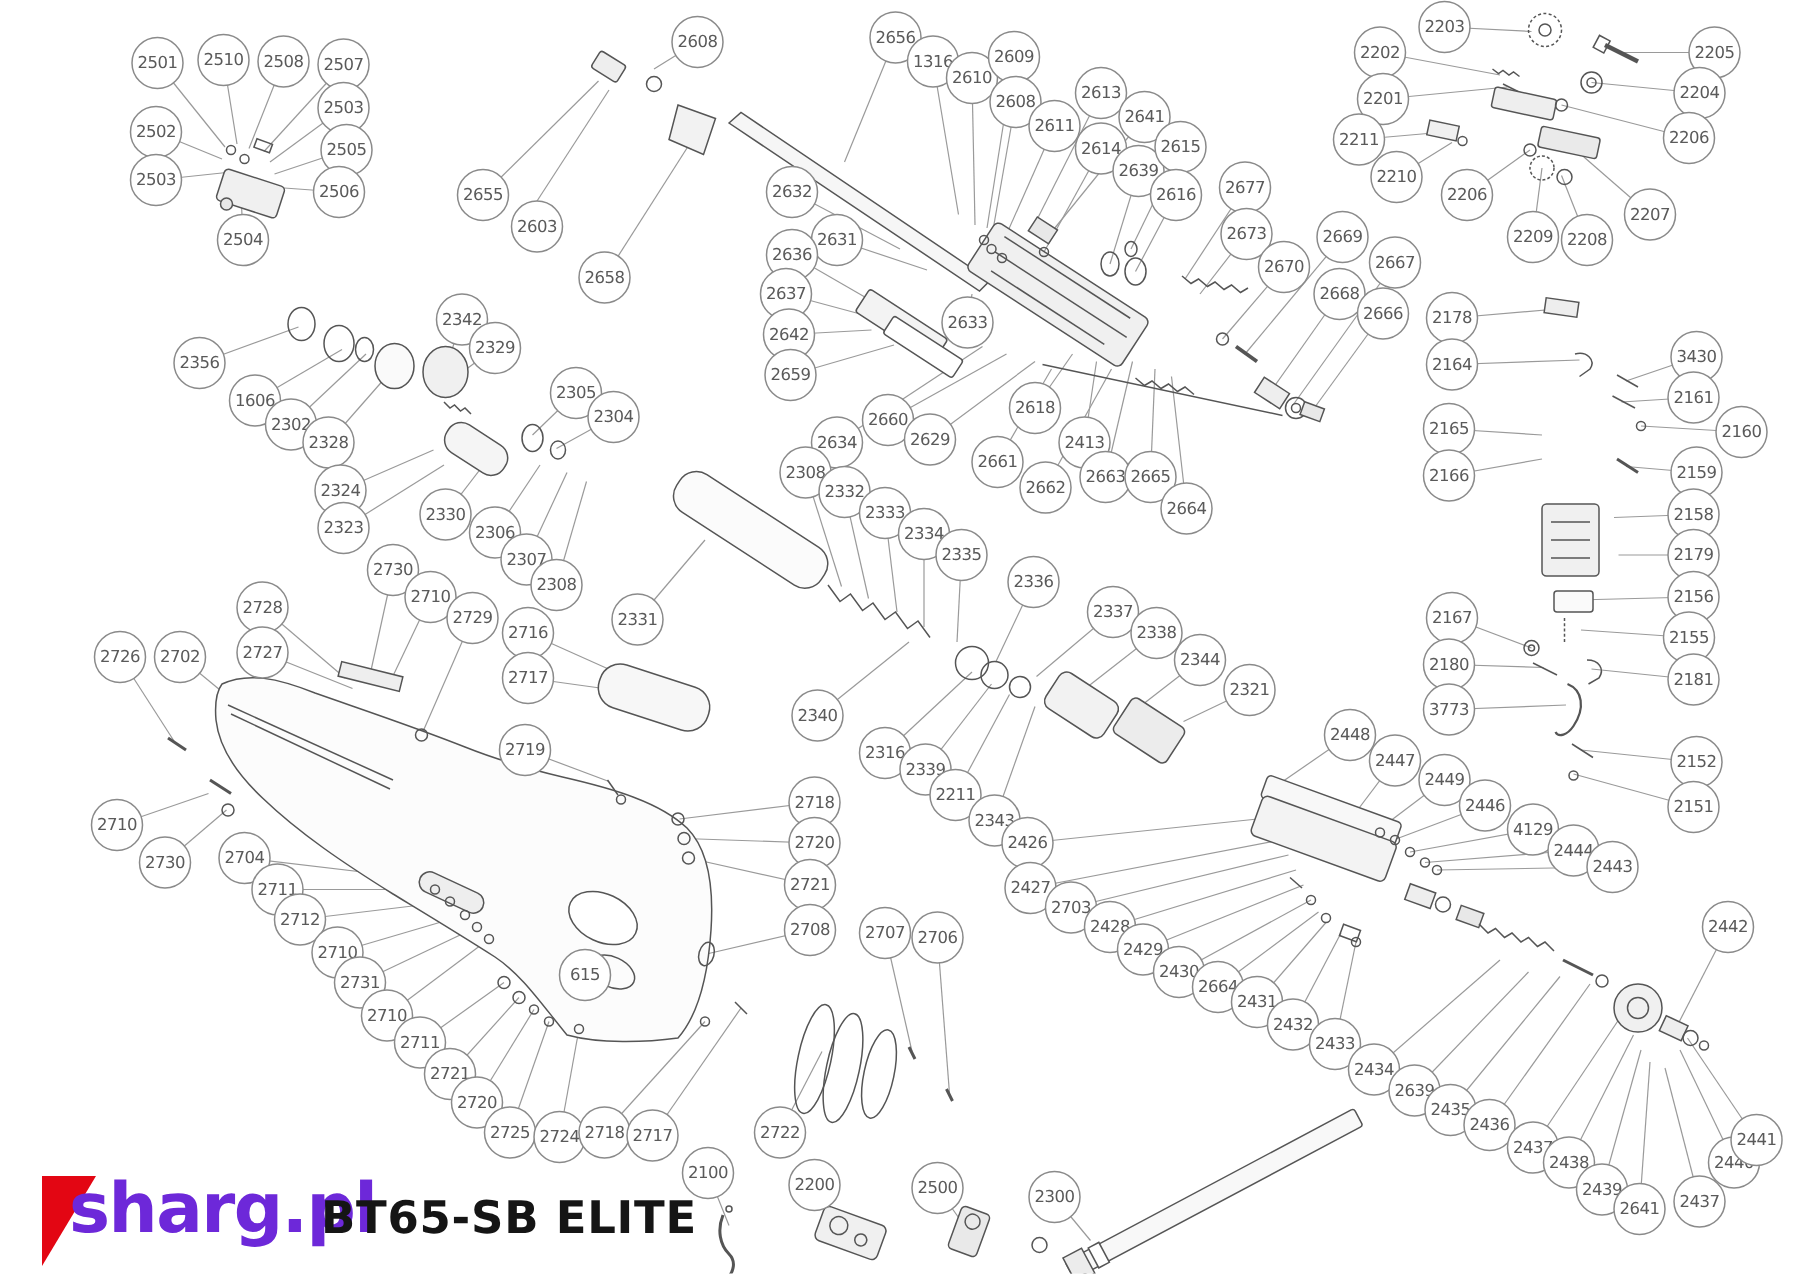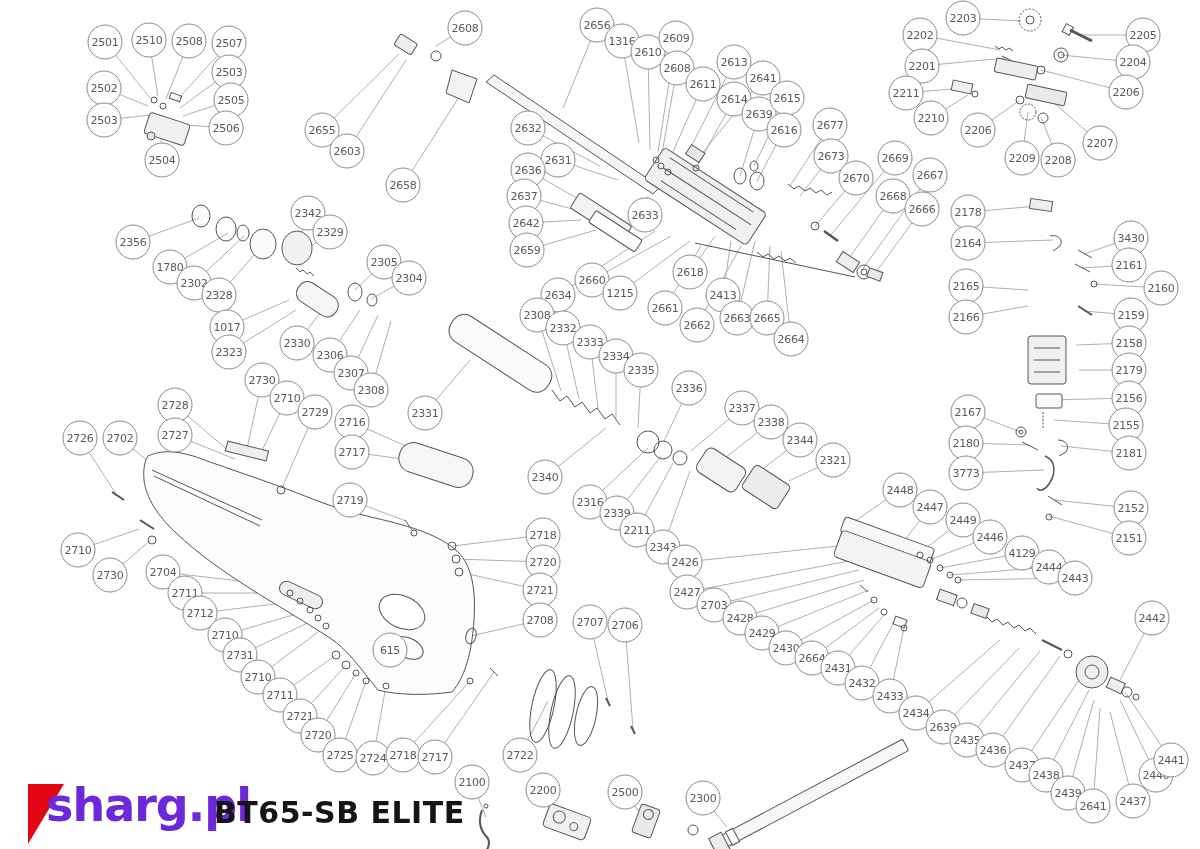--- a/index.html
+++ b/index.html
@@ -418,21 +418,21 @@
     <div class="callout" style="left: 189px; top: 41px;">2508</div>
     <div class="callout" style="left: 229px; top: 43px;">2507</div>
     <div class="callout" style="left: 229px; top: 72px;">2503</div>
     <div class="callout" style="left: 231px; top: 100px;">2505</div>
     <div class="callout" style="left: 226px; top: 128px;">2506</div>
     <div class="callout" style="left: 104px; top: 88px;">2502</div>
     <div class="callout" style="left: 104px; top: 120px;">2503</div>
     <div class="callout" style="left: 162px; top: 160px;">2504</div>
     <div class="callout" style="left: 465px; top: 28px;">2608</div>
     <div class="callout" style="left: 322px; top: 130px;">2655</div>
-    <div class="callout" style="left: 347px; top: 151px;">2603</div>
+    <div class="callout" style="left: 358px; top: 151px;">2603</div>
     <div class="callout" style="left: 403px; top: 185px;">2658</div>
     <div class="callout" style="left: 597px; top: 25px;">2656</div>
     <div class="callout" style="left: 622px; top: 41px;">1316</div>
     <div class="callout" style="left: 648px; top: 52px;">2610</div>
     <div class="callout" style="left: 676px; top: 38px;">2609</div>
     <div class="callout" style="left: 677px; top: 68px;">2608</div>
     <div class="callout" style="left: 703px; top: 84px;">2611</div>
     <div class="callout" style="left: 734px; top: 62px;">2613</div>
     <div class="callout" style="left: 763px; top: 78px;">2641</div>
     <div class="callout" style="left: 734px; top: 99px;">2614</div>
@@ -441,21 +441,21 @@
     <div class="callout" style="left: 784px; top: 130px;">2616</div>
     <div class="callout" style="left: 528px; top: 128px;">2632</div>
     <div class="callout" style="left: 558px; top: 160px;">2631</div>
     <div class="callout" style="left: 528px; top: 170px;">2636</div>
     <div class="callout" style="left: 524px; top: 196px;">2637</div>
     <div class="callout" style="left: 526px; top: 223px;">2642</div>
     <div class="callout" style="left: 527px; top: 250px;">2659</div>
     <div class="callout" style="left: 645px; top: 215px;">2633</div>
     <div class="callout" style="left: 558px; top: 295px;">2634</div>
     <div class="callout" style="left: 592px; top: 280px;">2660</div>
-    <div class="callout" style="left: 620px; top: 293px;">1215</div>
+    <div class="callout" style="left: 620px; top: 293px;">2629</div>
     <div class="callout" style="left: 665px; top: 308px;">2661</div>
     <div class="callout" style="left: 690px; top: 272px;">2618</div>
     <div class="callout" style="left: 723px; top: 295px;">2413</div>
     <div class="callout" style="left: 697px; top: 325px;">2662</div>
     <div class="callout" style="left: 737px; top: 318px;">2663</div>
     <div class="callout" style="left: 767px; top: 318px;">2665</div>
     <div class="callout" style="left: 791px; top: 339px;">2664</div>
     <div class="callout" style="left: 830px; top: 125px;">2677</div>
     <div class="callout" style="left: 831px; top: 156px;">2673</div>
     <div class="callout" style="left: 856px; top: 178px;">2670</div>
@@ -487,24 +487,24 @@
     <div class="callout" style="left: 1129px; top: 370px;">2179</div>
     <div class="callout" style="left: 1129px; top: 398px;">2156</div>
     <div class="callout" style="left: 1126px; top: 425px;">2155</div>
     <div class="callout" style="left: 968px; top: 412px;">2167</div>
     <div class="callout" style="left: 966px; top: 443px;">2180</div>
     <div class="callout" style="left: 1129px; top: 453px;">2181</div>
     <div class="callout" style="left: 966px; top: 473px;">3773</div>
     <div class="callout" style="left: 1131px; top: 508px;">2152</div>
     <div class="callout" style="left: 1129px; top: 538px;">2151</div>
     <div class="callout" style="left: 133px; top: 242px;">2356</div>
-    <div class="callout" style="left: 170px; top: 267px;">1780</div>
+    <div class="callout" style="left: 170px; top: 267px;">1606</div>
     <div class="callout" style="left: 194px; top: 283px;">2302</div>
     <div class="callout" style="left: 219px; top: 295px;">2328</div>
-    <div class="callout" style="left: 227px; top: 327px;">1017</div>
+    <div class="callout" style="left: 227px; top: 327px;">2324</div>
     <div class="callout" style="left: 229px; top: 352px;">2323</div>
     <div class="callout" style="left: 297px; top: 343px;">2330</div>
     <div class="callout" style="left: 308px; top: 213px;">2342</div>
     <div class="callout" style="left: 330px; top: 232px;">2329</div>
     <div class="callout" style="left: 384px; top: 262px;">2305</div>
     <div class="callout" style="left: 409px; top: 278px;">2304</div>
     <div class="callout" style="left: 330px; top: 355px;">2306</div>
     <div class="callout" style="left: 351px; top: 373px;">2307</div>
     <div class="callout" style="left: 371px; top: 390px;">2308</div>
     <div class="callout" style="left: 425px; top: 413px;">2331</div>

